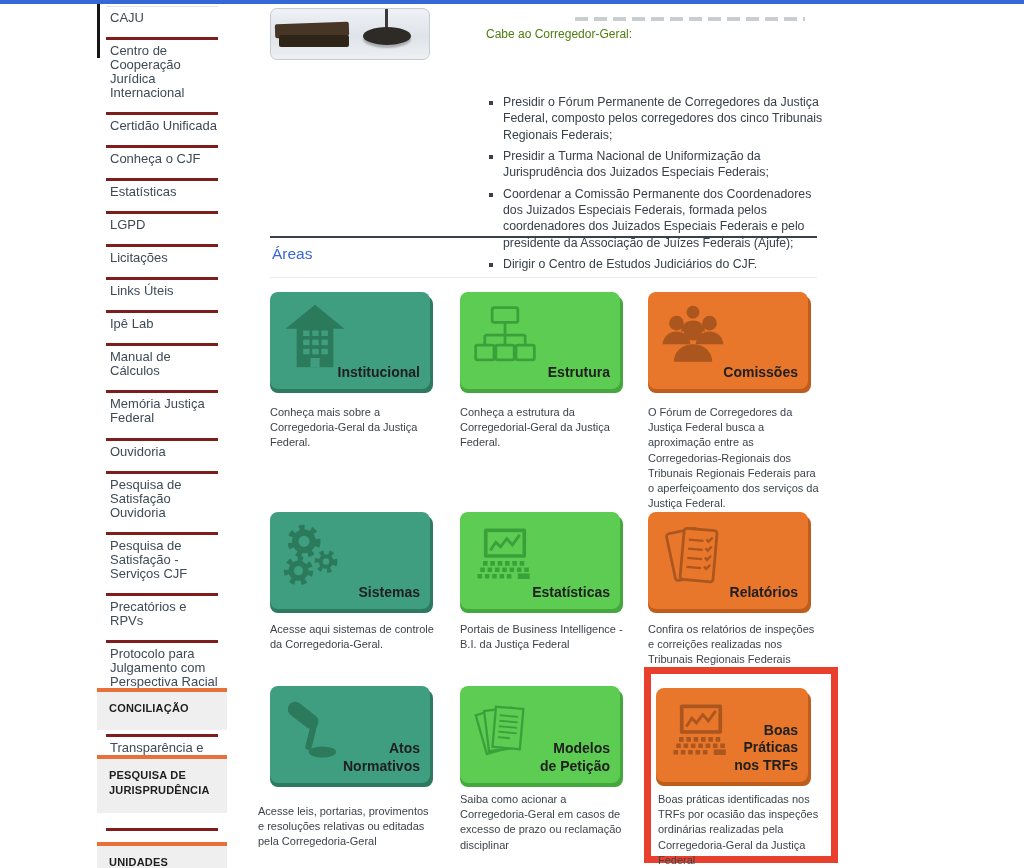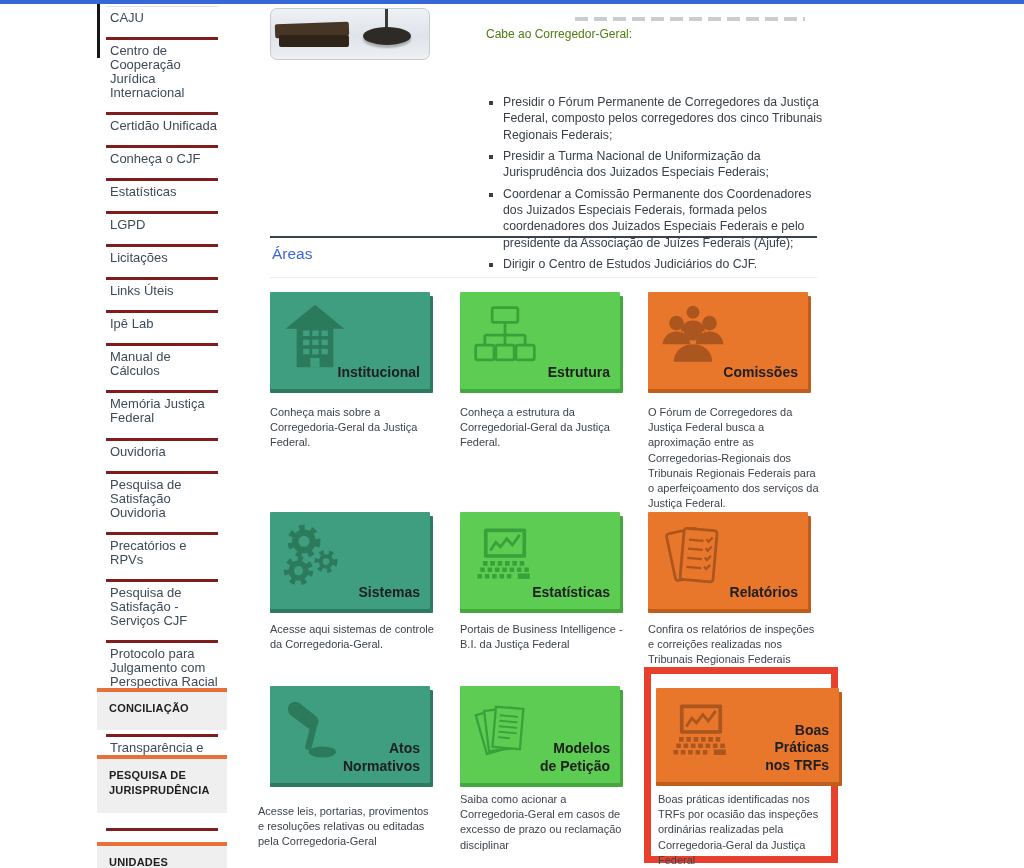--- a/index.html
+++ b/index.html
@@ -38,21 +38,21 @@
   .intro-heading{position:absolute;left:486px;top:27px;font-size:12px;color:#4d7c0f;text-align:right;}
   .intro-bullets{position:absolute;left:486px;top:46px;width:340px;margin-top:48px;}
   .intro-bullets ul{margin:0;padding-left:17px;list-style:square;}
   .intro-bullets li{font-size:12.3px;line-height:1.33;margin-bottom:5px;color:#394049;}
 
   .divider-dark{position:absolute;left:270px;top:236px;width:547px;height:2px;background:#37424e;}
   .areas-title{position:absolute;left:272px;top:245px;font-size:15.5px;color:#3a66d6;}
   .divider-light{position:absolute;left:270px;top:277px;width:547px;height:1px;background:#ececec;}
 
   
-  .card{position:absolute;width:160px;height:97px;border-radius:1px;cursor:pointer;}
+  .card{position:absolute;width:160px;height:97px;border-radius:8px;cursor:pointer;}
   .card.green-dark{background:#3f9e7f;box-shadow:0 4px 0 #2d7a5f,3px 4px 0 #2d7a5f;color:#2b7a5c;}
   .card.green-bright{background:#5dcc52;box-shadow:0 4px 0 #45a83e,3px 4px 0 #45a83e;color:#3aa13a;}
   .card.orange{background:#e8762b;box-shadow:0 4px 0 #bf5d1d,3px 4px 0 #bf5d1d;color:#aa561e;}
   .card .icon{position:absolute;left:12px;top:8px;width:66px;height:72px;}
   .card .label{position:absolute;right:10px;bottom:8px;text-align:right;font-weight:bold;
                font-size:14px;line-height:1.25;color:#202020;}
   .card-desc{position:absolute;width:172px;font-size:11px;line-height:1.38;color:#3c434b;}
 
   
   .highlight-box{position:absolute;left:644px;top:667px;width:194px;height:196px;
@@ -171,22 +171,22 @@
       <div class="menu-item">Conheça o CJF</div>
       <div class="menu-item">Estatísticas</div>
       <div class="menu-item">LGPD</div>
       <div class="menu-item">Licitações</div>
       <div class="menu-item">Links Úteis</div>
       <div class="menu-item">Ipê Lab</div>
       <div class="menu-item">Manual de Cálculos</div>
       <div class="menu-item">Memória Justiça Federal</div>
       <div class="menu-item">Ouvidoria</div>
       <div class="menu-item">Pesquisa de Satisfação Ouvidoria</div>
+      <div class="menu-item">Pesquisa de Satisfação - Serviços CJF</div>
       <div class="menu-item">Precatórios e RPVs</div>
-      <div class="menu-item">Pesquisa de Satisfação - Serviços CJF</div>
       <div class="menu-item">Protocolo para Julgamento com Perspectiva Racial</div>
       <div class="menu-item">Sessões do CJF</div>
       <div class="menu-item">Transparência e Prestação de Contas</div>
       <div class="menu-item">Webmail</div>
     </nav>
 
   <div class="promo promo-1">
     <span>CONCILIAÇÃO</span>
   </div>
   <div class="promo promo-2">
@@ -272,21 +272,21 @@
     <div class="label" style="max-width: 82px; margin-left: 48px;">Atos Normativos</div>
   </div>
       <div class="card-desc" style="left: 258px; top: 792px; margin-top: 12px;">Acesse leis, portarias, provimentos e resoluções relativas ou editadas pela Corregedoria-Geral</div>
       <div class="card green-bright" style="left: 460px; top: 686px; --card-bg: #5dcc52;">
     <svg class="icon">
           <use href="#papers-icon" xlink:href="#papers-icon"></use>
         </svg>
     <div class="label" style="max-width: 76px;">Modelos de Petição</div>
   </div>
       <div class="card-desc" style="left: 460px; top: 792px;">Saiba como acionar a Corregedoria-Geral em casos de excesso de prazo ou reclamação disciplinar</div>
-      <div class="card orange" style="left: 656px; top: 688px; width: 183px; height: 94px; --card-bg: #e8762b;">
+      <div class="card orange" style="left: 656px; top: 688px; width: 152px; height: 94px; --card-bg: #e8762b;">
     <svg class="icon">
           <use href="#laptop-chart-icon" xlink:href="#laptop-chart-icon"></use>
         </svg>
     <div class="label" style="max-width: 70px;">Boas Práticas nos TRFs</div>
   </div>
       <div class="card-desc" style="left: 658px; top: 792px; width: 162px;">Boas práticas identificadas nos TRFs por ocasião das inspeções ordinárias realizadas pela Corregedoria-Geral da Justiça Federal</div>
     </div>
 </div>
 
 </body></html>

